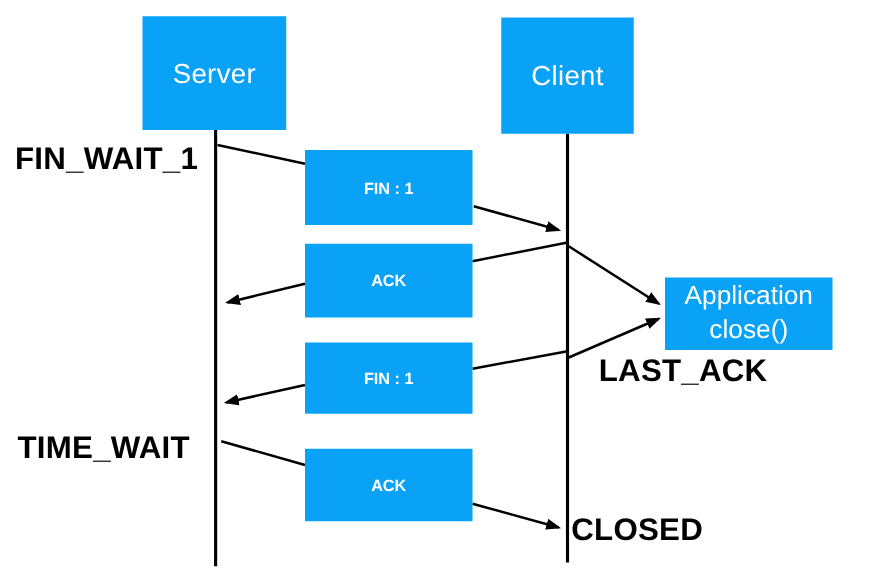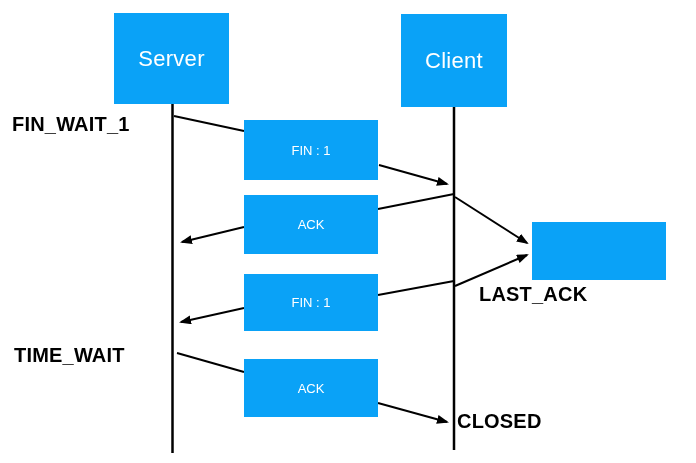--- a/index.html
+++ b/index.html
@@ -18,27 +18,27 @@
   .bluebox {
     position: absolute;
     background: #0AA2F7;
     color: #ffffff;
     display: flex;
     align-items: center;
     justify-content: center;
     text-align: center;
   }
   .actor-box { font-size: 22px; font-weight: 400; letter-spacing: 0.3px; }
-  .msg-box   { font-size: 13px; font-weight: 400; }
+  .msg-box   { font-size: 13px; font-weight: 700; }
   .app-box   { font-size: 21px; font-weight: 400; line-height: 1.28; flex-direction: column; }
 
   .state-label {
     position: absolute;
     color: #000000;
-    font-size: 20px;
+    font-size: 25px;
     font-weight: 700;
     letter-spacing: 0.2px;
     white-space: nowrap;
   }
 
   
   .server-box { left: 114px; top: 13px;  width: 115px; height: 91px; }
   .client-box { left: 401px; top: 14px;  width: 106px; height: 93px; }
 
   
@@ -103,20 +103,22 @@
     <span>ACK</span>
   </div>
   <div class="bluebox msg-box m3">
     <span>FIN : 1</span>
   </div>
   <div class="bluebox msg-box m4">
     <span>ACK</span>
   </div>
 
   <div class="bluebox app-box app-close">
+    <span>Application</span>
+    <span>close()</span>
   </div>
 
   <div class="state-label fin-wait-1">FIN_WAIT_1</div>
   <div class="state-label time-wait">TIME_WAIT</div>
 
   <div class="state-label last-ack">LAST_ACK</div>
   <div class="state-label closed">CLOSED</div>
 
 </div>
 

